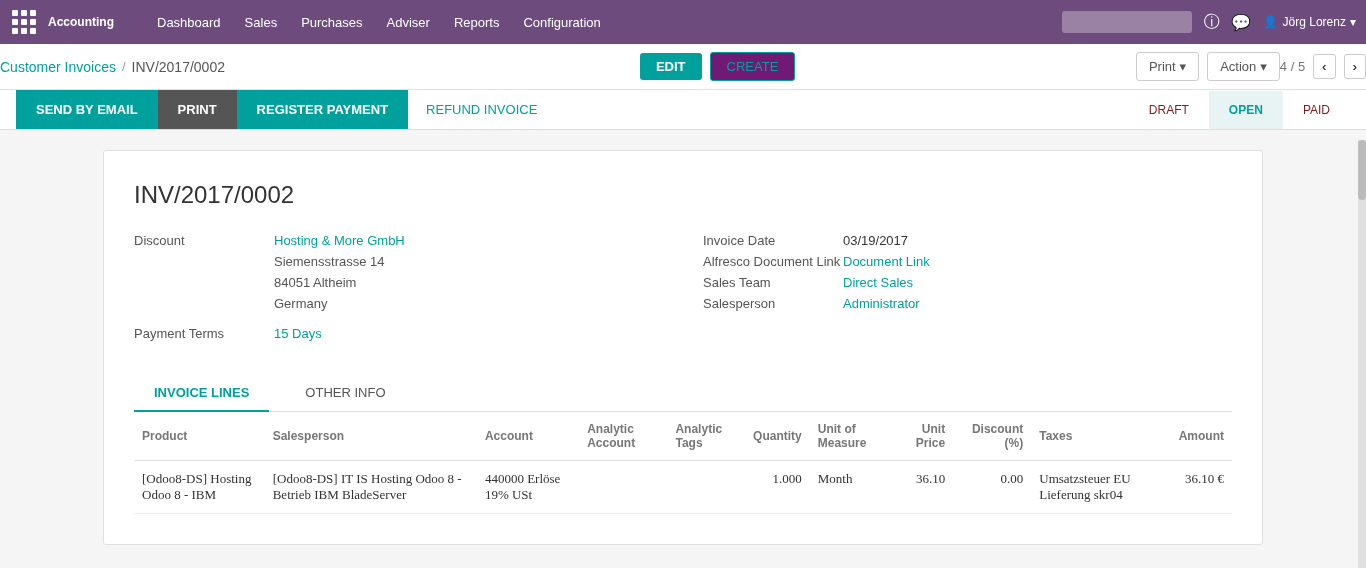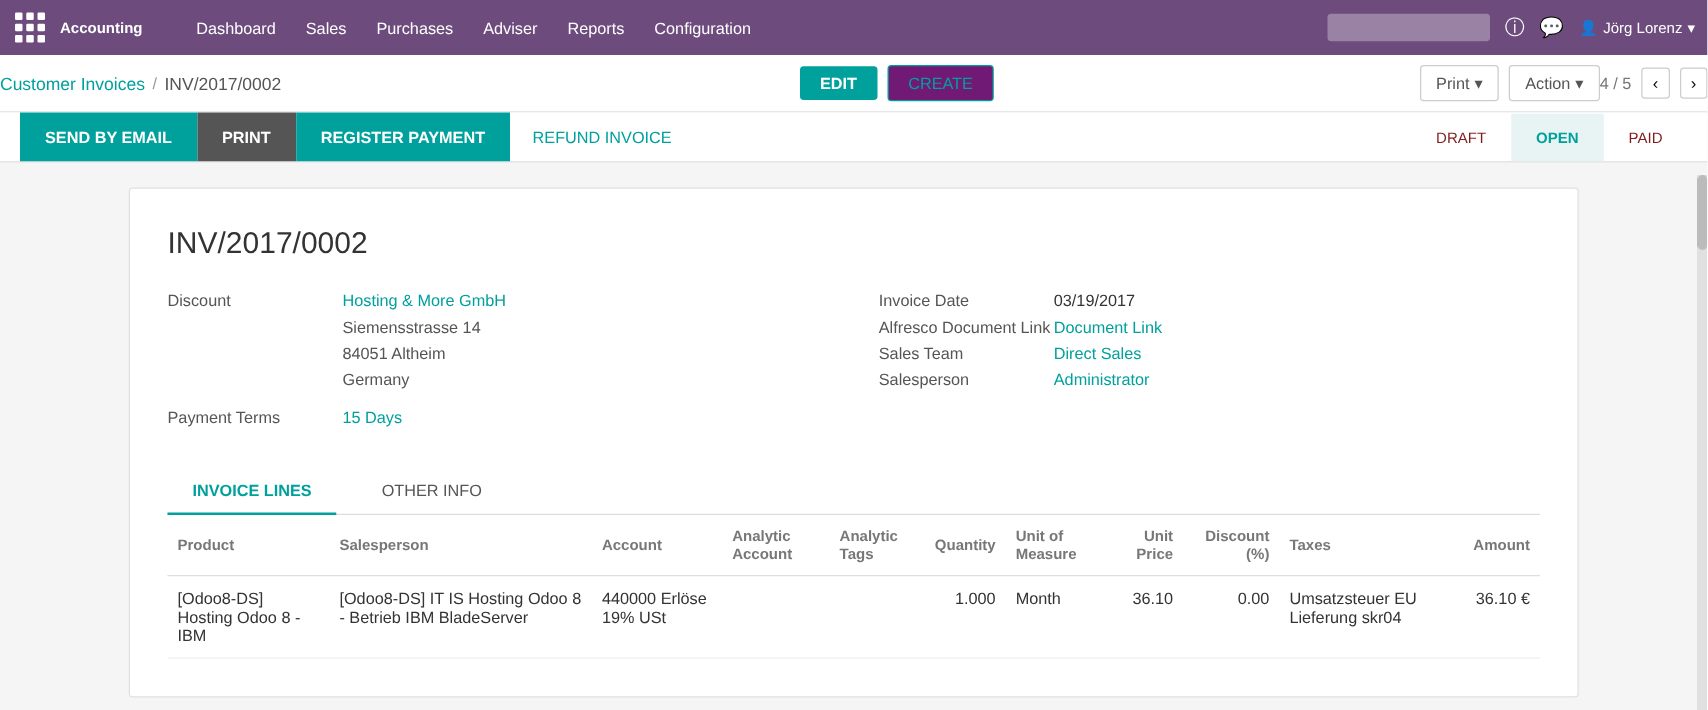--- a/index.html
+++ b/index.html
@@ -118,21 +118,21 @@
     }
     .tab.active { color: #00a09d; border-bottom: 2px solid #00a09d; font-weight: bold; }
 
     
     .invoice-table { width: 100%; border-collapse: collapse; margin-top: 0; }
     .invoice-table th {
       text-align: left; padding: 10px 8px; font-size: 12px; color: #777;
       border-bottom: 1px solid #ddd; font-weight: bold;
     }
     .invoice-table td {
-      padding: 10px 8px; font-size: 13px; border-bottom: 1px solid #eee; vertical-align: top;
+      padding: 10px 8px; font-size: 13px; border-bottom: 1px solid #eee; vertical-align: top; font-family: Liberation Serif, serif;
     }
     .invoice-table th.right, .invoice-table td.right { text-align: right; }
 
     
     .scrollbar-indicator {
       position: fixed; right: 0; top: 140px; bottom: 0;
       width: 8px; background: #e0e0e0;
     }
     .scrollbar-thumb {
       position: absolute; top: 0; width: 8px; height: 60px; background: #bbb; border-radius: 4px;

